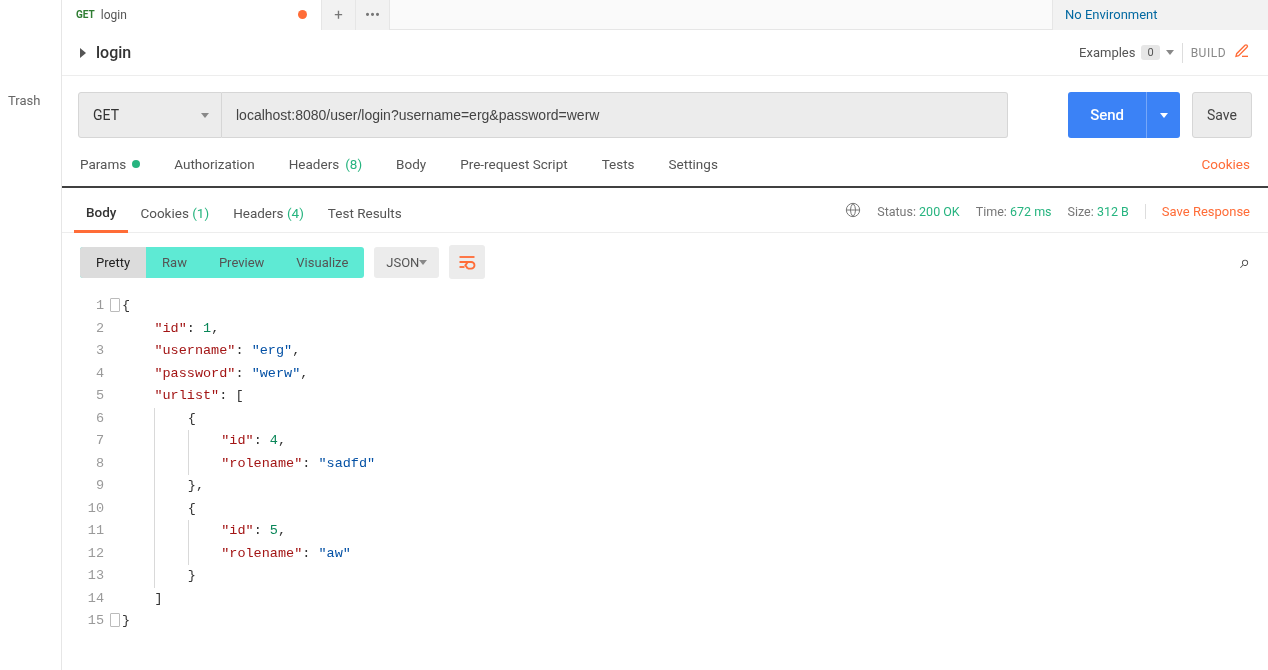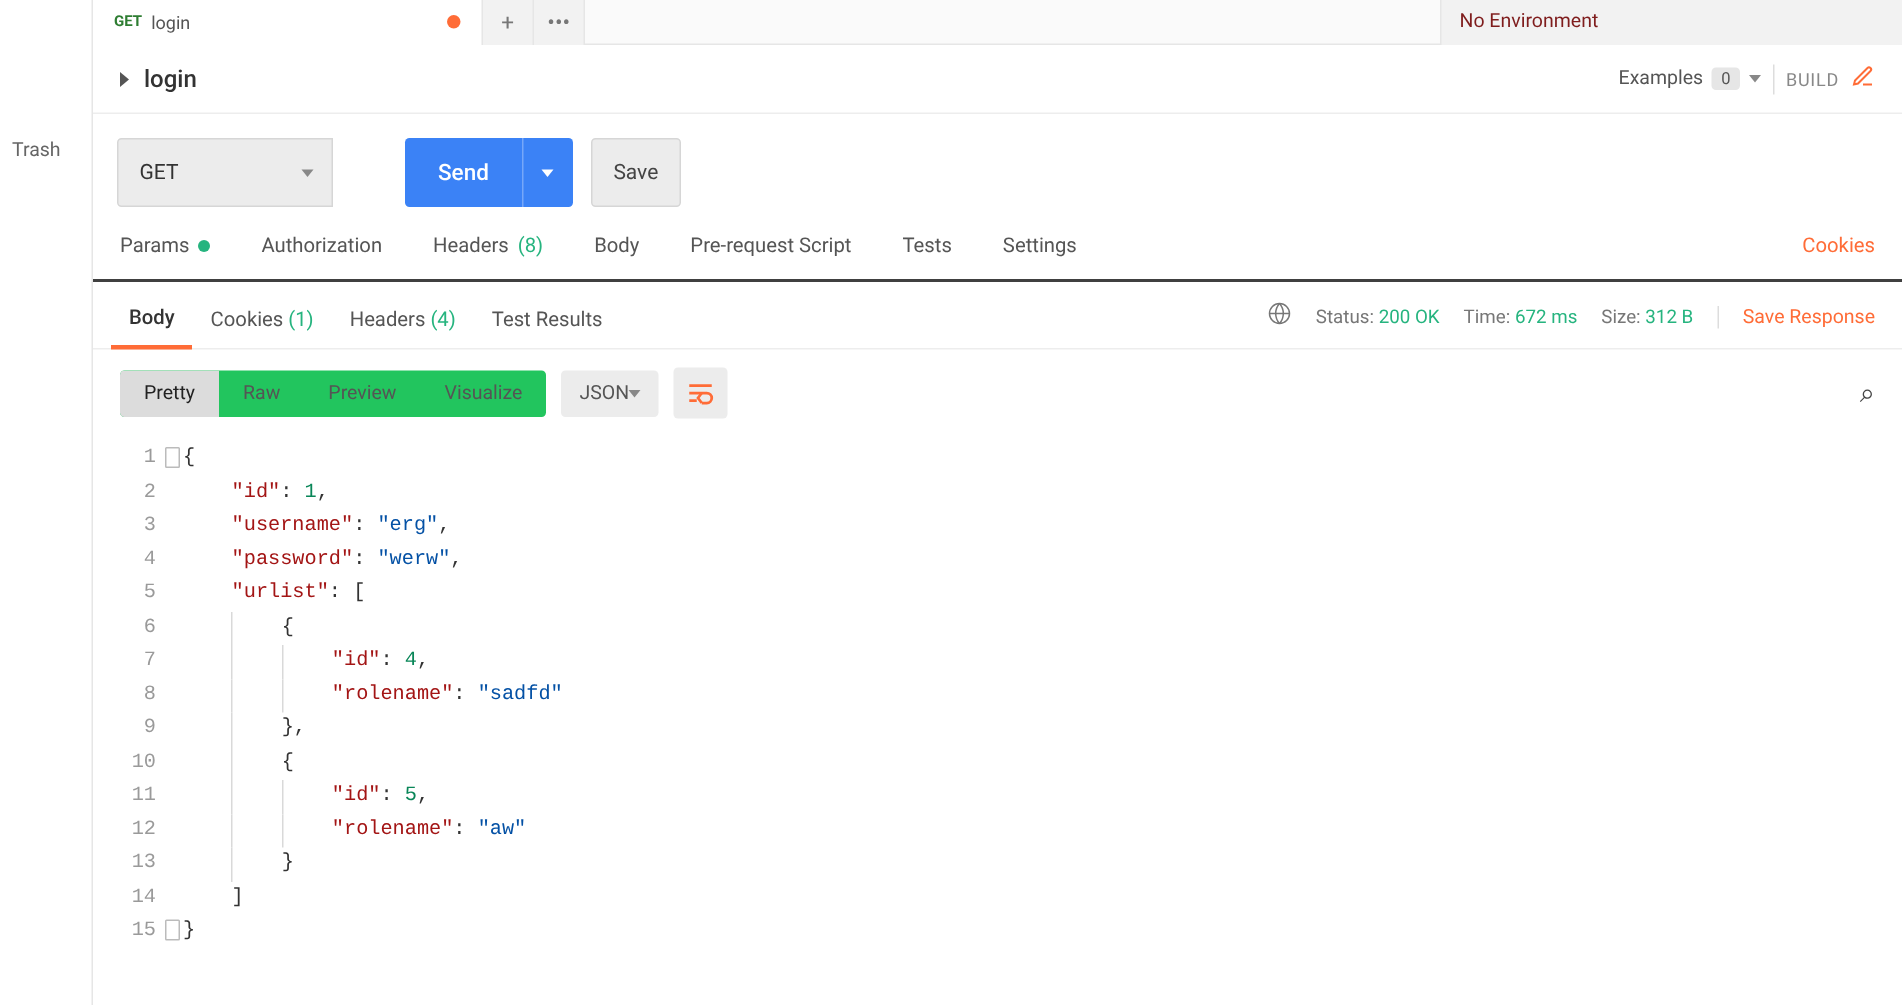--- a/index.html
+++ b/index.html
@@ -6,21 +6,21 @@
   body { font-family: -apple-system, BlinkMacSystemFont, "Segoe UI", Roboto, Arial, sans-serif; font-size: 13px; color: #333; background: #fff; width: 1268px; height: 670px; overflow: hidden; }
   .left-sidebar { position: absolute; left: 0; top: 0; width: 62px; height: 670px; background: #fff; border-right: 1px solid #e6e6e6; padding-top: 93px; }
   .trash-label { color: #666; font-size: 13px; padding-left: 8px; }
   .main { position: absolute; left: 62px; top: 0; right: 0; height: 670px; }
   .tabbar { display: flex; align-items: center; height: 30px; border-bottom: 1px solid #e6e6e6; background: #fafafa; }
   .tab { display: flex; align-items: center; padding: 0 14px; height: 30px; background: #fff; border-right: 1px solid #e6e6e6; font-size: 12px; gap: 6px; min-width: 260px; }
   .tab .method { color: #2e7d32; font-weight: 700; font-size: 10px; }
   .tab .title { color: #555; }
   .tab .dot { width: 9px; height: 9px; border-radius: 50%; background: #ff6c37; margin-left: auto; }
   .tab-plus, .tab-more { width: 34px; height: 30px; display: flex; align-items: center; justify-content: center; color: #777; border-right: 1px solid #e6e6e6; background:#f2f2f2; cursor:pointer; font-size:15px;}
-  .env-select { margin-left: auto; margin-right: 0; height: 30px; width: 308px; background: #f2f2f2; border-left: 1px solid #e6e6e6; display:flex; align-items:center; padding:0 12px; color:#7f1d1d;}
+  .env-select { margin-left: auto; margin-right: 0; height: 30px; width: 216px; background: #f2f2f2; border-left: 1px solid #e6e6e6; display:flex; align-items:center; padding:0 12px; color:#0369a1;}
   .req-titlebar { display: flex; align-items: center; height: 46px; padding: 0 18px; border-bottom: 1px solid #ededed; }
   .caret-right { width:0;height:0;border-top:5px solid transparent;border-bottom:5px solid transparent;border-left:6px solid #555;margin-right:10px;}
   .req-name { font-size: 16px; color: #333; font-weight: 500;}
   .examples-wrap { margin-left: auto; display: flex; align-items: center; gap: 8px; }
   .examples { display:flex; align-items:center; gap:6px; color:#555; font-size:13px; cursor:pointer;}
   .badge-count { background:#e6e6e6; color:#555; font-size:11px; padding:1px 6px; border-radius:3px;}
   .caret-down-sm { width:0;height:0;border-left:4px solid transparent;border-right:4px solid transparent;border-top:5px solid #888;}
   .vdiv { width:1px; height:20px; background:#ddd;}
   .build-link { color:#888; font-size:12px; letter-spacing:0.5px;}
   .edit-icon svg { stroke:#ff6c37; }
@@ -39,21 +39,21 @@
   .count-green { color:#26b47f;}
   .cookies-link { margin-left:auto; color:#ff6c37; font-size:13.5px; padding-bottom:14px;}
   .resp-tabs { display:flex; align-items:center; padding: 10px 18px 0 12px; border-bottom:1px solid #ededed;}
   .resp-tab { padding: 6px 12px 10px 12px; color:#555; font-size:13.5px; cursor:pointer;}
   .resp-tab.active { color:#333; font-weight:500; border-bottom:3px solid #ff6c37; margin-bottom:-1px;}
   .resp-meta { margin-left:auto; display:flex; align-items:center; gap:16px; color:#777; font-size:12.5px; padding-bottom:8px;}
   .globe-icon svg{stroke:#777;}
   .stat-val-ok{ color:#26b47f;}
   .save-resp { color:#ff6c37; font-size:13px; border-left:1px solid #ddd; padding-left:16px;}
   .fmt-row { display:flex; align-items:center; padding:12px 18px; gap:10px;}
-  .fmt-group { display:flex; background:#22c55e; border-radius:3px; overflow:hidden;}
+  .fmt-group { display:flex; background:#5eead4; border-radius:3px; overflow:hidden;}
   .fmt-btn { padding:8px 16px; font-size:13px; color:#555; cursor:pointer;}
   .fmt-btn.active { background:#dcdcdc; color:#222;}
   .lang-select { display:flex; align-items:center; background:#ececec; padding:8px 12px; border-radius:3px; color:#555; font-size:13px; cursor:pointer;}
   .wrap-btn { width:36px; height:34px; background:#ececec; border-radius:3px; display:flex; align-items:center; justify-content:center; cursor:pointer;}
   .wrap-btn svg{stroke:#ff6c37; fill:none;}
   .search-side { margin-left:auto; color:#444; font-size:18px;}
   .code-area { font-family: Consolas, Monaco, "Courier New", monospace; font-size:13.5px; line-height:22.5px; padding: 4px 0 0 0;}
   .code-line { display:flex;}
   .ln { width:60px; text-align:right; padding-right:18px; color:#9a9a9a; user-select:none; position:relative;}
   .gutter-mark { position:absolute; right:2px; top:3px; width:10px; height:14px; border:1px solid #bbb; border-radius:1px;}
@@ -104,20 +104,21 @@
           </svg>
       </span>
     </div>
   </div>
 
   <div class="url-row">
     <div class="method-select">
       <span>GET</span>
       <span class="caret-down-sm"></span>
     </div>
+    <input class="url-input" value="localhost:8080/user/login?username=erg&amp;password=werw" style="">
     <div class="send-btn">
       <div class="send-main">Send</div>
       <div class="send-dd">
           <span class="caret-down-sm"></span>
         </div>
     </div>
     <div class="save-btn">
       <span>Save</span>
     </div>
   </div>

